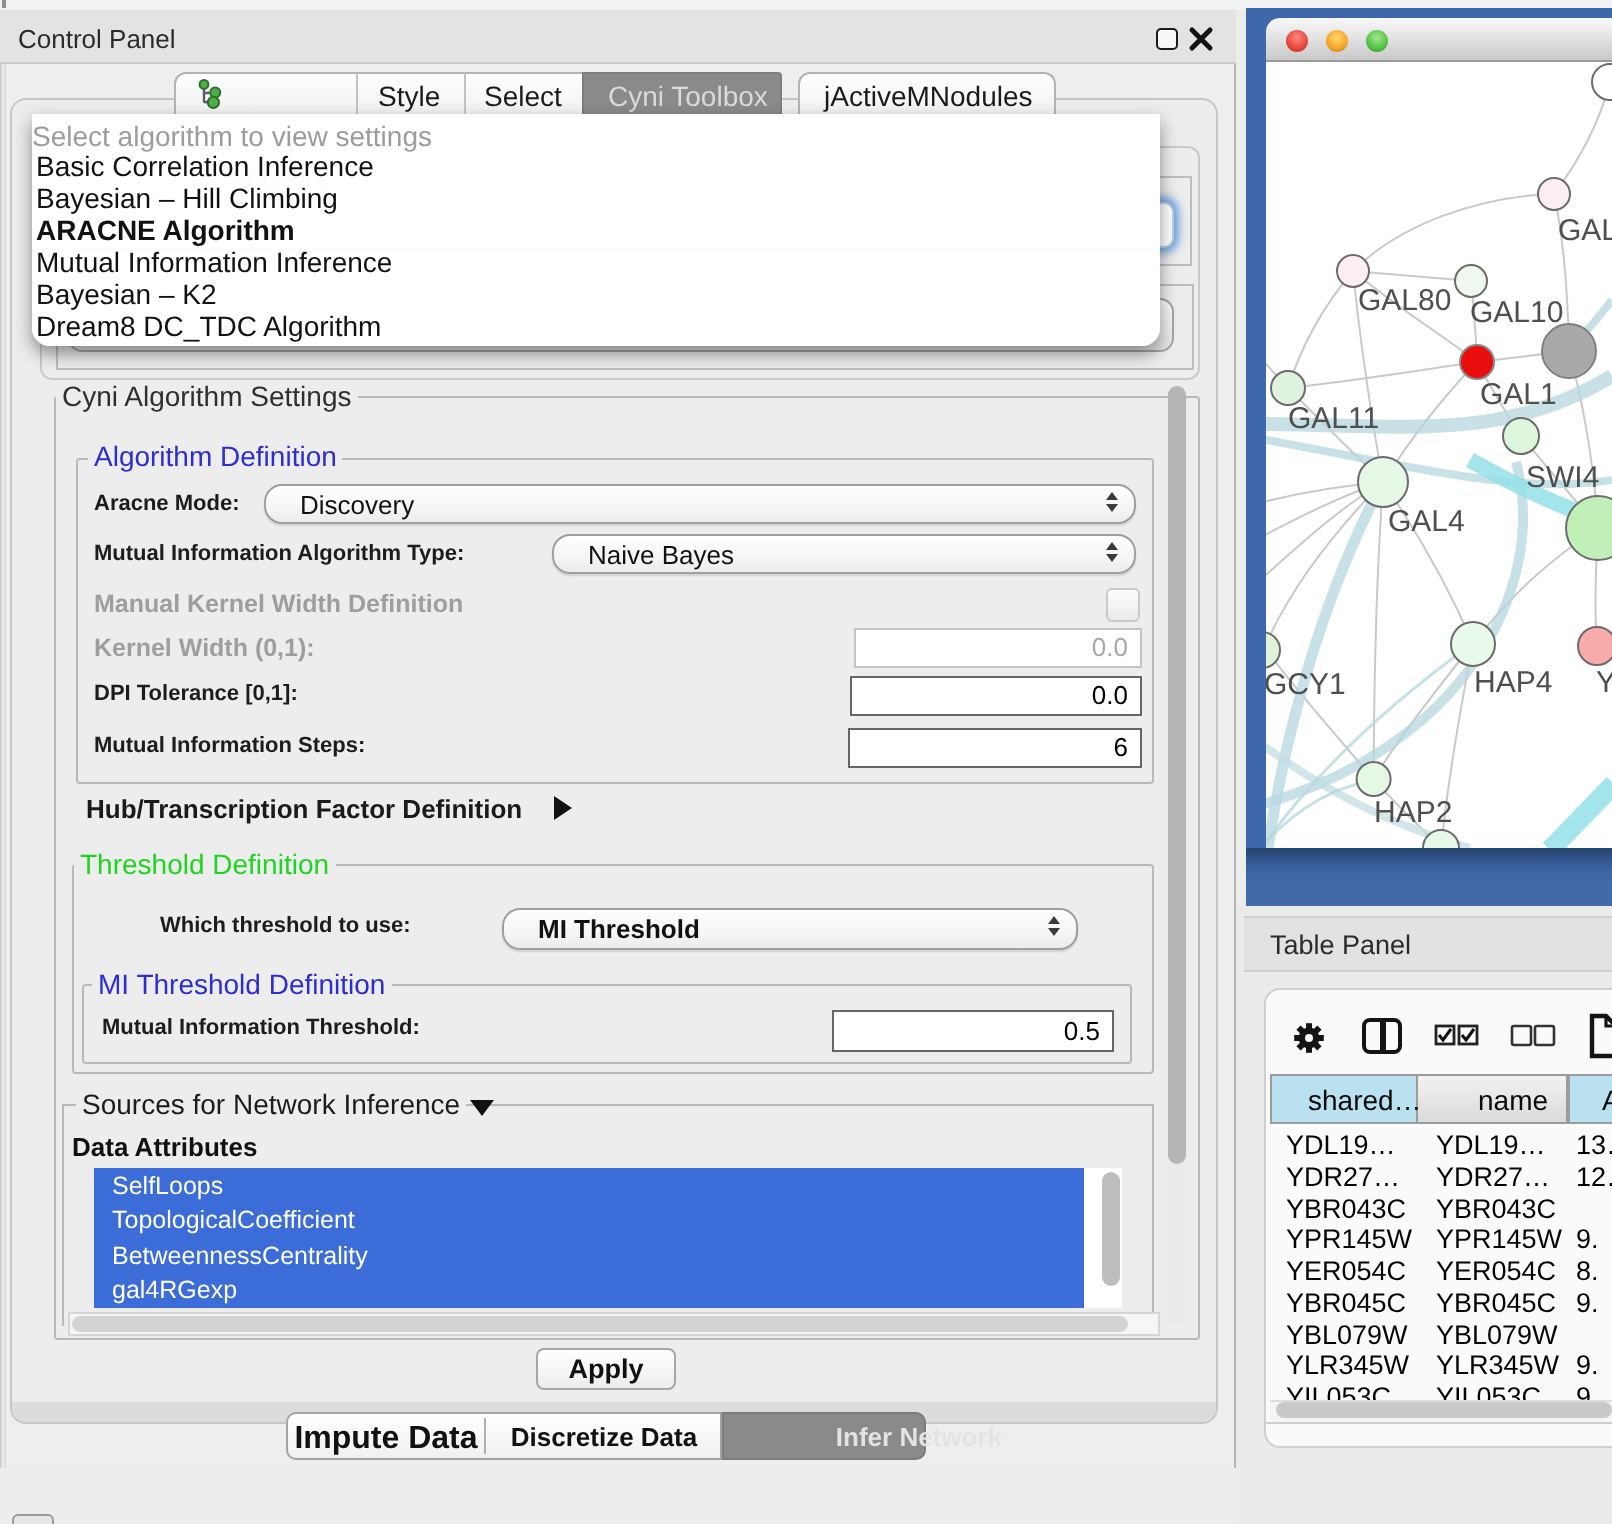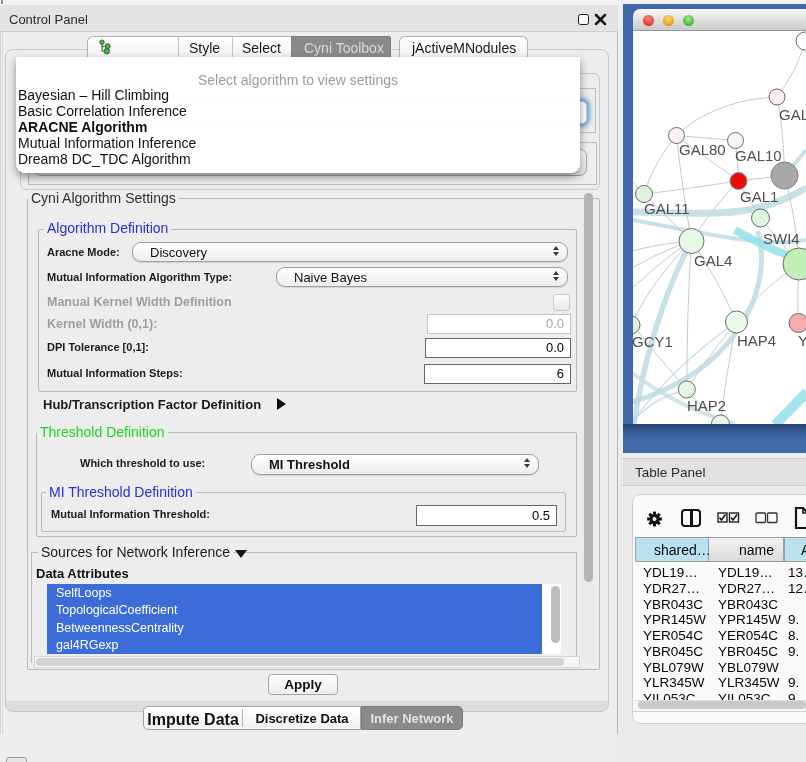--- a/index.html
+++ b/index.html
@@ -58,26 +58,27 @@
 <div class="ab" style="left:304px;top:40px;font-size:14px;color:#dadada;z-index:6;">Cyni Toolbox</div>
 <div class="ab" style="left:412px;top:40px;font-size:14px;color:#1a1a1a;z-index:6;">jActiveMNodules</div>
 
 <div class="ab" style="left:20px;top:73px;width:578px;height:115px;border:1px solid #c9c9c9;border-radius:6px;"></div>
 <div class="ab" style="left:28px;top:88px;width:566px;height:43px;border:1px solid #bdbdbd;"></div>
 <div class="ab" style="left:36px;top:101px;width:551px;height:23px;background:#fff;border:1px solid #b9cfe8;border-radius:5px;box-sizing:border-box;box-shadow:0 0 4px 2.5px rgba(80,145,215,0.8);"></div>
 <div class="ab" style="left:28px;top:142px;width:567px;height:41px;border:1px solid #bdbdbd;"></div>
 <div class="ab" style="left:34px;top:149px;width:553px;height:27px;background:linear-gradient(#fdfdfd,#e4e4e4);border:1px solid #a5a5a5;border-radius:7px;box-sizing:border-box;"></div>
 
 <div class="ab" style="left:16px;top:57px;width:564px;height:116px;background:rgba(255,255,255,0.985);border-radius:0 0 9px 9px;box-shadow:0 4px 9px rgba(0,0,0,0.42);z-index:8;">
-  <div style="text-align:center;font-size:14px;color:#9c9c9c;line-height:14px;padding-top:16px;">Select algorithm to view settings</div>
+  <div style="font-size:14px;color:#9c9c9c;line-height:14px;padding-top:4px;">Select algorithm to view settings</div>
   <div style="font-size:14px;color:#111;line-height:16px;padding-left:2px;margin-top:0px;">
+    <div>Basic Correlation Inference</div>
     <div>Bayesian – Hill Climbing</div>
-    <div>Basic Correlation Inference</div>
     <div class="b">ARACNE Algorithm</div>
     <div>Mutual Information Inference</div>
+    <div>Bayesian – K2</div>
     <div>Dream8 DC_TDC Algorithm</div>
   </div>
 </div>
 
 <div class="ab grp" style="left:27px;top:198px;width:571px;height:470px;"></div>
 <div class="ab gtitle" style="left:28px;top:192px;color:#2f2f2f;">Cyni Algorithm Settings</div>
 
 <div class="ab" style="left:583px;top:199px;width:11px;height:462px;background:#ebebeb;"></div>
 <div class="ab" style="left:584px;top:193px;width:9px;height:389px;background:#b5b5b5;border-radius:5px;"></div>
 
@@ -141,21 +142,21 @@
 <div class="ab" style="left:34px;top:656px;width:546px;height:12px;background:#f6f6f6;border:1px solid #d5d5d5;box-sizing:border-box;"></div>
 <div class="ab" style="left:36px;top:658px;width:528px;height:8px;background:#d2d2d2;border-radius:4px;"></div>
 
 <div class="ab" style="left:268px;top:674px;width:70px;height:21px;background:linear-gradient(#ffffff,#ededed);border:1px solid #a6a6a6;border-radius:4px;box-sizing:border-box;text-align:center;font-size:13.5px;font-weight:bold;color:#111;line-height:19px;">Apply</div>
 
 <div class="ab" style="left:143px;top:706px;width:218px;height:24px;background:linear-gradient(#ffffff,#f0f0f0);border:1px solid #a3a3a3;border-radius:5px 0 0 5px;box-sizing:border-box;"></div>
 <div class="ab" style="left:242px;top:709px;width:1px;height:18px;background:#b0b0b0;"></div>
 <div class="ab" style="left:361px;top:706px;width:102px;height:24px;background:#8a8a8a;border:1px solid #7c7c7c;border-radius:0 5px 5px 0;box-sizing:border-box;"></div>
 <div class="ab" style="left:143px;top:711px;width:100px;text-align:center;font-size:16px;font-weight:bold;color:#111;">Impute Data</div>
 <div class="ab" style="left:243px;top:711px;width:118px;text-align:center;font-size:13px;font-weight:bold;color:#111;">Discretize Data</div>
-<div class="ab" style="left:361px;top:711px;width:102px;text-align:center;font-size:13px;font-weight:bold;color:#e3e3e3;">Infer Network</div>
+<div class="ab" style="left:361px;top:711px;width:102px;text-align:right;font-size:13px;font-weight:bold;color:#e3e3e3;padding-left:38px;">Infer Network</div>
 
 <div class="ab" style="left:6px;top:757px;width:19px;height:12px;background:#e6e6e6;border:1px solid #9a9a9a;border-radius:3px;"></div>
 
 <div class="ab" style="left:623px;top:4px;width:183px;height:449px;background:#3e68a9;"></div>
 <div class="ab" style="left:633px;top:9px;width:173px;height:22px;background:linear-gradient(#f9f9f9,#c9c9c9);border-radius:7px 0 0 0;border-bottom:1px solid #9a9a9a;box-sizing:border-box;"></div>
 <div class="ab" style="left:643px;top:15px;width:11px;height:11px;border-radius:50%;background:radial-gradient(circle at 50% 35%,#ff8a80,#e8443a 60%,#b02c24);"></div>
 <div class="ab" style="left:663px;top:15px;width:11px;height:11px;border-radius:50%;background:radial-gradient(circle at 50% 35%,#ffd76e,#f3a42a 60%,#b87b12);"></div>
 <div class="ab" style="left:683px;top:15px;width:11px;height:11px;border-radius:50%;background:radial-gradient(circle at 50% 35%,#a5e88f,#52c245 60%,#2c8b26);"></div>
 <div class="ab" style="left:633px;top:31px;width:173px;height:393px;background:#ffffff;overflow:hidden;">
 <svg width="173" height="393" viewBox="633 31 173 393">

